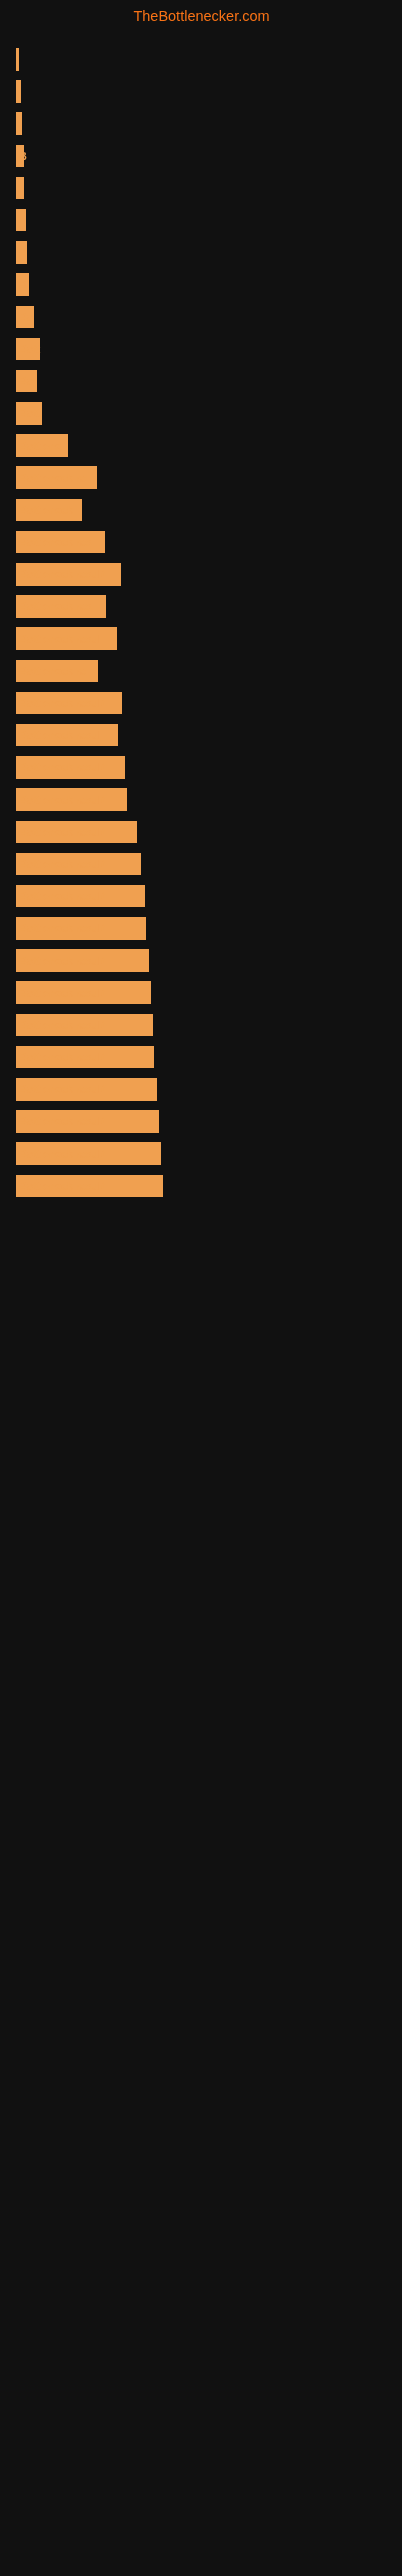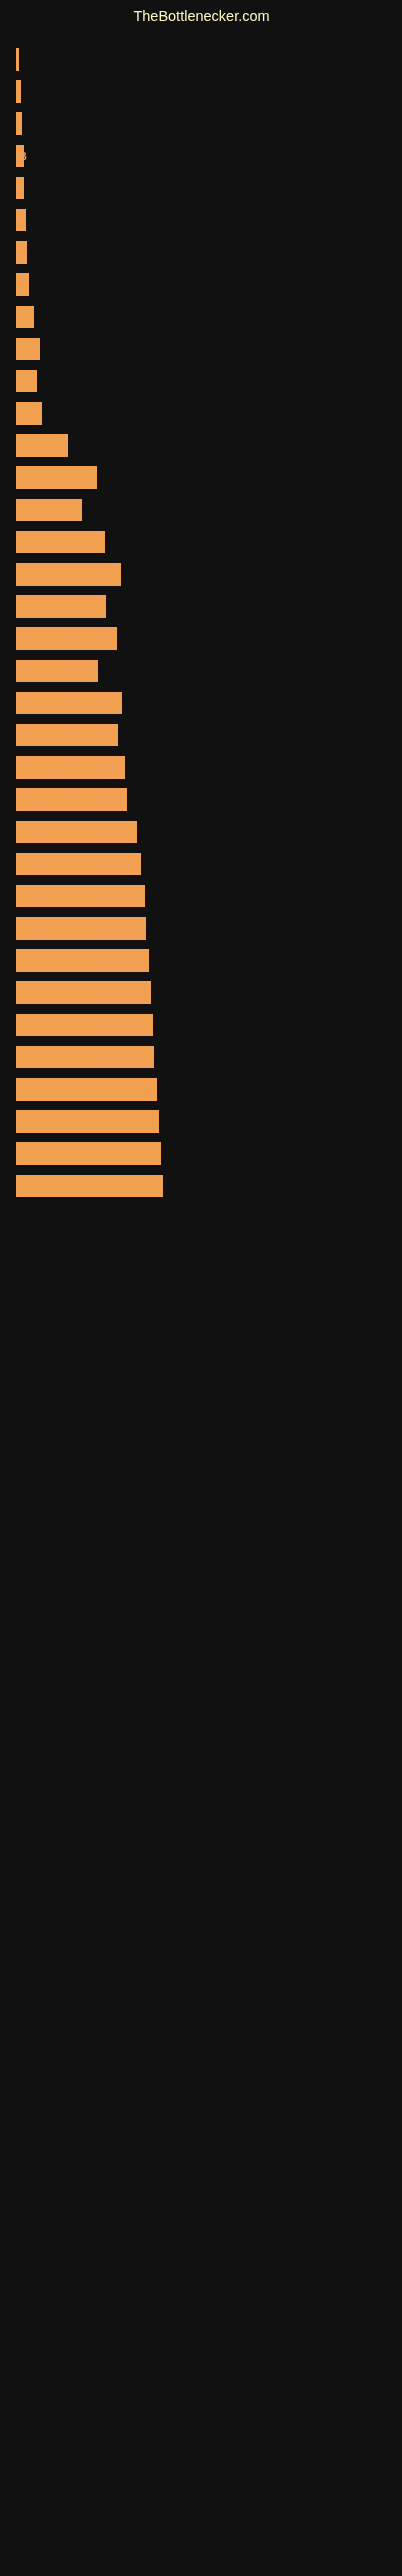--- a/index.html
+++ b/index.html
@@ -11,21 +11,21 @@
     body {
       background-color: #111111;
       width: 403px;
       min-height: 2576px;
       font-family: Arial, sans-serif;
       position: relative;
     }
 
     .site-title {
       text-align: center;
-      color: #fef9c3;
+      color: #f97316;
       font-size: 14.5px;
       padding: 8px 0 16px 0;
       font-weight: normal;
     }
 
     .bars-container {
       padding: 8px 16px;
       display: flex;
       flex-direction: column;
       gap: 0px;

